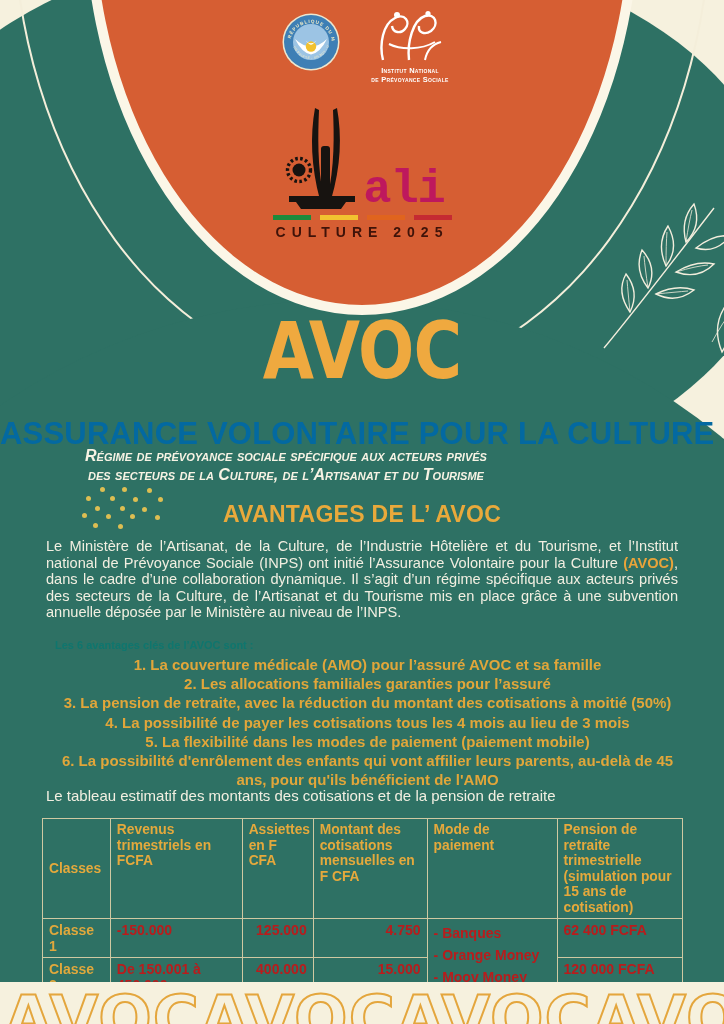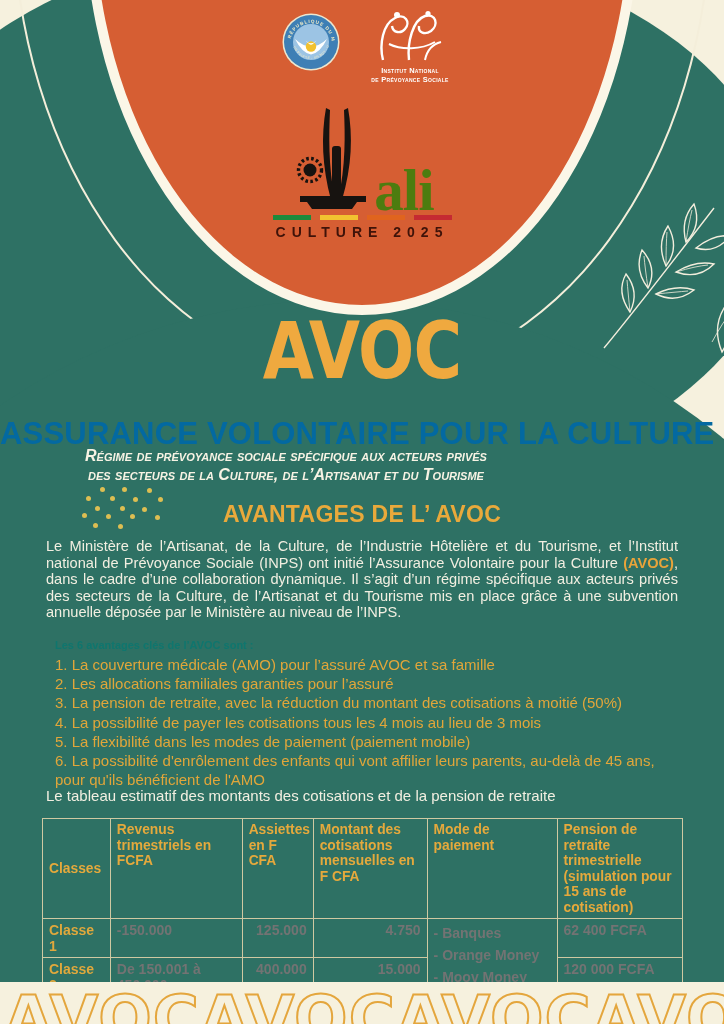--- a/index.html
+++ b/index.html
@@ -22,22 +22,22 @@
 
   
   .seal { position:absolute; left:282px; top:13px; width:58px; height:58px; }
   .inps { position:absolute; left:356px; top:10px; width:108px; text-align:center; }
   .inps-text { color:#FFFFFF; font-variant:small-caps; font-weight:bold;
                font-size:7.5px; line-height:9px; letter-spacing:.3px; }
 
   
   .mali-logo { position:absolute; left:237px; top:108px; width:250px; text-align:center; }
   .mali-row { display:flex; align-items:flex-end; justify-content:center; height:102px; }
-  .mali-word { font-family:Liberation Serif, serif; font-weight:800; font-size:59px;
-               line-height:40px; color:#4d7c0f; letter-spacing:-1px; }
+  .mali-word { font-family:Liberation Mono, monospace; font-weight:800; font-size:47px;
+               line-height:40px; color:#be185d; letter-spacing:-1px; }
   .tricolor { display:flex; justify-content:center; gap:9px; margin-top:5px; }
   .tricolor span { display:block; width:38px; height:5px; }
   .culture { margin-top:4px; color:#3F1309; font-weight:bold; font-size:14px; letter-spacing:6px; }
   .ministry { margin-top:13px; color:#FFFFFF; font-variant:small-caps; font-weight:bold;
               font-size:9.5px; line-height:11.5px; }
 
   
   .avoc-title { position:absolute; left:0; top:312px; width:724px; text-align:center;
                 font-family:"DejaVu Sans", sans-serif; font-weight:800; font-size:78px;
                 line-height:1; color:#EFA93F; transform:scaleX(.85); letter-spacing:-1px; }
@@ -56,31 +56,31 @@
                        color:#E9A93B; font-weight:bold; font-size:23px; letter-spacing:.3px; }
 
   
   .intro { position:absolute; left:46px; top:538px; width:632px; color:#F2EFE1;
            font-size:14.6px; line-height:16.6px; text-align:justify; }
   .intro .hl { color:#E8A43A; font-weight:bold; }
 
   
   .benefits { position:absolute; left:55px; top:636px; width:625px; }
   .benefits-title { color:#0f766e; font-weight:bold; font-size:11px; line-height:19px; }
-  .benefit { color:#E1A63A; font-weight:normal; font-size:15px; line-height:19.2px; }
+  .benefit { color:#E1A63A; font-weight:bold; font-size:15px; line-height:19.2px;text-align:center; }
 
   .table-caption { position:absolute; left:46px; top:787px; width:640px; color:#F2EFE1; font-size:15px; }
 
   
   table.cotisations { position:absolute; left:42px; top:818px; width:641px;
           border-collapse:collapse; table-layout:fixed; }
   .cotisations th, .cotisations td { border:1px solid #CFC9A2; vertical-align:top;
           padding:3px 6px; font-weight:bold; }
   .cotisations th { color:#E5A93C; font-size:13.8px; line-height:15.5px; text-align:left; }
-  .cotisations td { color:#737373; font-size:14px; line-height:16px; }
+  .cotisations td { color:#b91c1c; font-size:14px; line-height:16px; }
   .cotisations th.v-mid { vertical-align:middle; }
   td.num { text-align:right;margin-top:16px; }
   td.pay span { display:block; line-height:21px; padding-top:1px; }
   td.classe { color:#E0A83C; }
 
   
   .footer-strip { position:absolute; left:0; top:982px; width:724px; height:42px;
                   background:#F6F1DE; overflow:hidden; z-index:7; }
   .footer-words { display:flex; justify-content:space-between; padding:0 4px; margin-top:5px; }
   .footer-words span { font-family:"DejaVu Sans", sans-serif; font-weight:800; font-size:63px;

